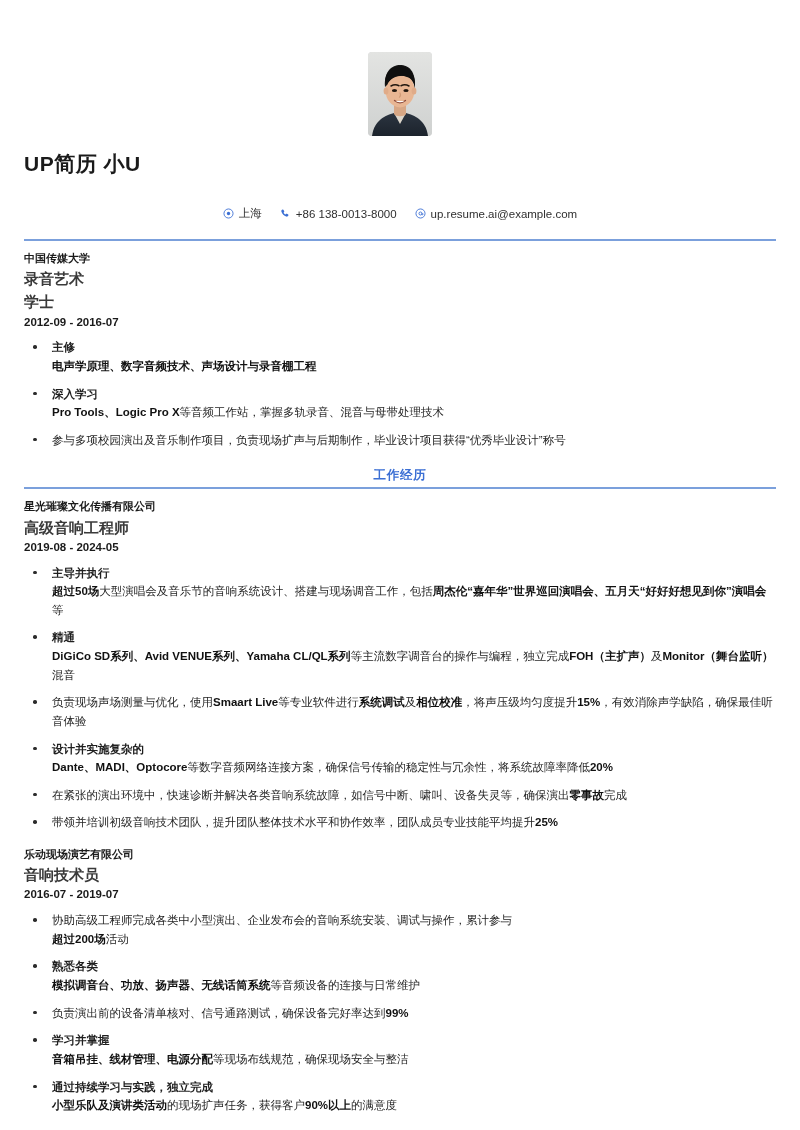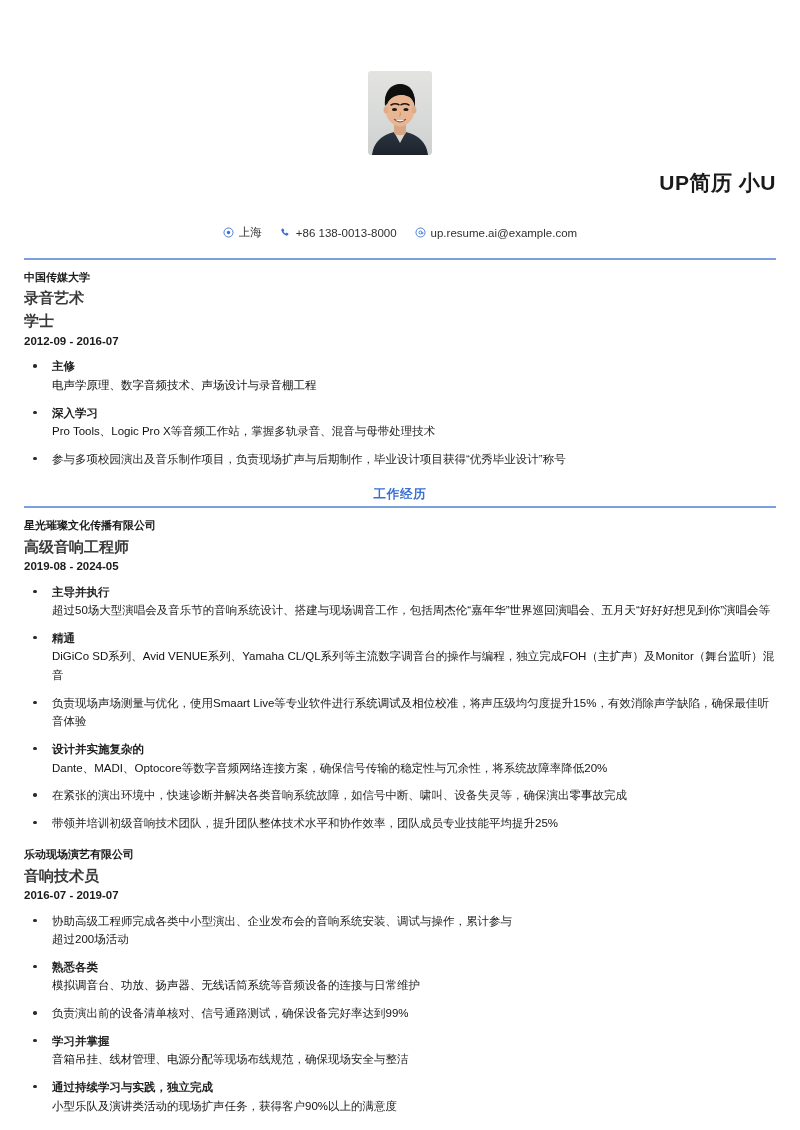--- a/index.html
+++ b/index.html
@@ -7,21 +7,21 @@
     margin: 0; padding: 0;
     width: 800px; height: 1130px;
     background: #ffffff;
     font-family: "Liberation Sans", "DejaVu Sans", sans-serif;
     color: #1a1a1a;
     overflow: hidden;
   }
   .page { width: 800px; height: 1130px; position: relative; padding: 0 24px; }
 
   
-  .header { padding-top: 71px; text-align: right; }
+  .header { padding-top: 52px; text-align: left; }
   .photo-wrap {
     width: 64px; height: 84px;
     margin: 0 auto;
     border-radius: 4px;
     overflow: hidden;
     background: #d9dadb;
     position: relative;
   }
   .photo { width: 100%; height: 100%; display: block; }
   .name {
@@ -79,21 +79,21 @@
     color: #1f1f1f;
   }
   ul.bullets > li::before {
     content: "";
     position: absolute;
     left: 9px; top: 7px;
     width: 3.5px; height: 3.5px;
     border-radius: 50%;
     background: #2b2b2b;
   }
-  .b { font-weight: normal; color: #111; margin-top: 29px; }
+  .b { font-weight: bold; color: #111; margin-top: 29px; }
   .lead { display: block; font-weight: bold; }
 </style>
 </head>
 <body>
 
 <div class="page">
 
   <div class="header">
     <div class="photo-wrap">
       <svg class="photo" viewBox="0 0 64 84" preserveAspectRatio="xMidYMid slice">

